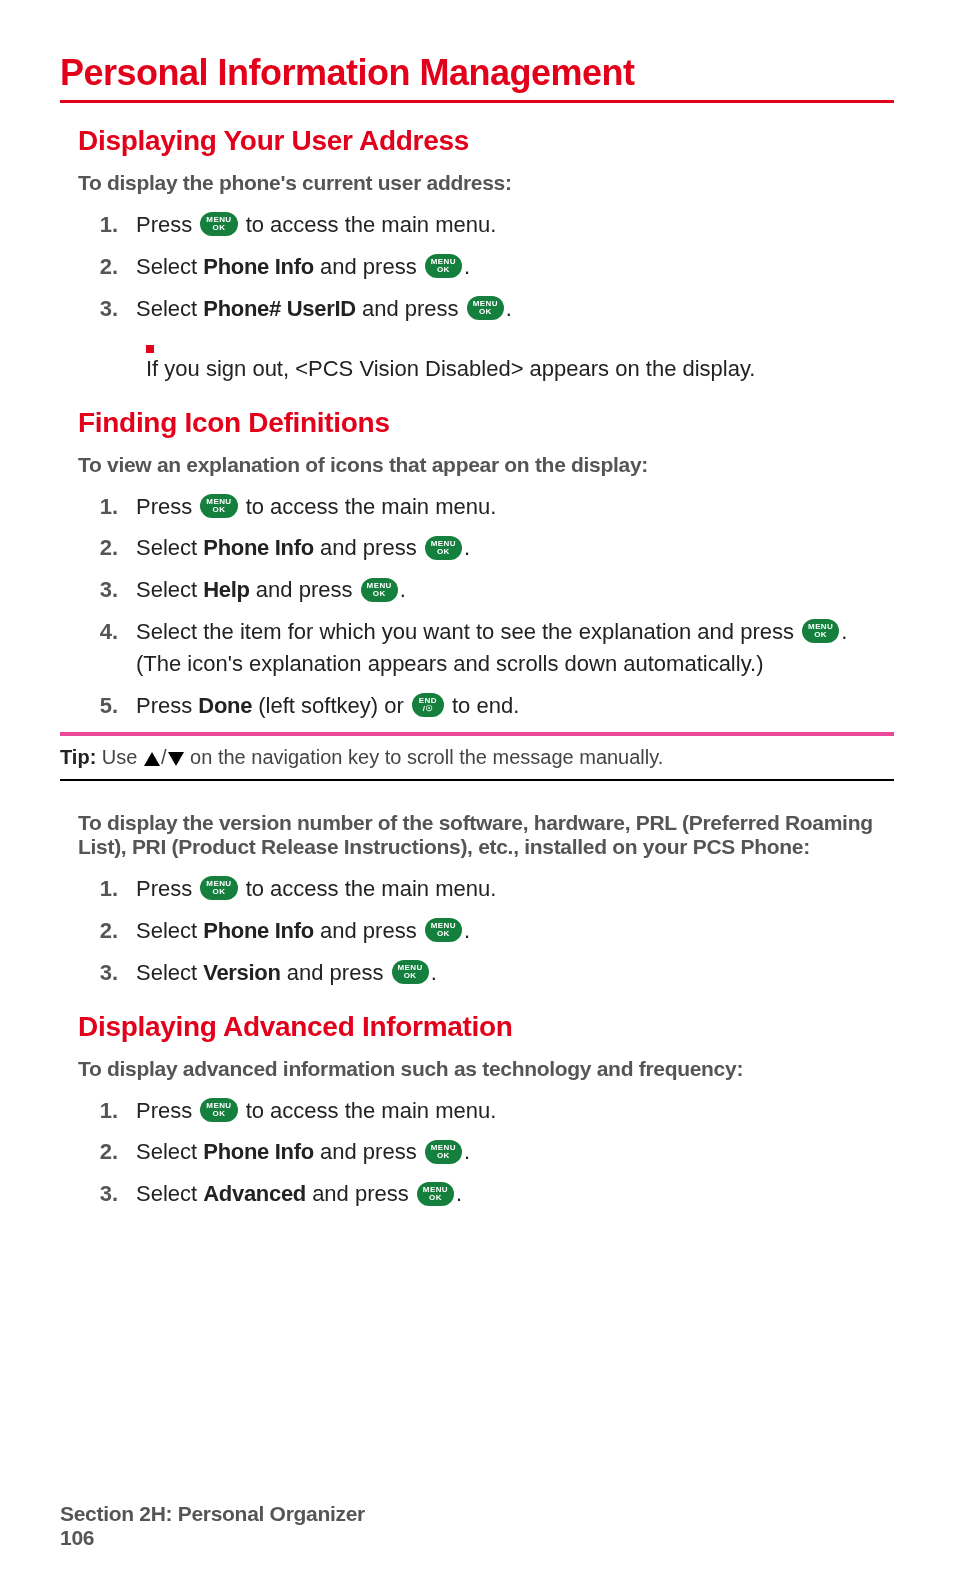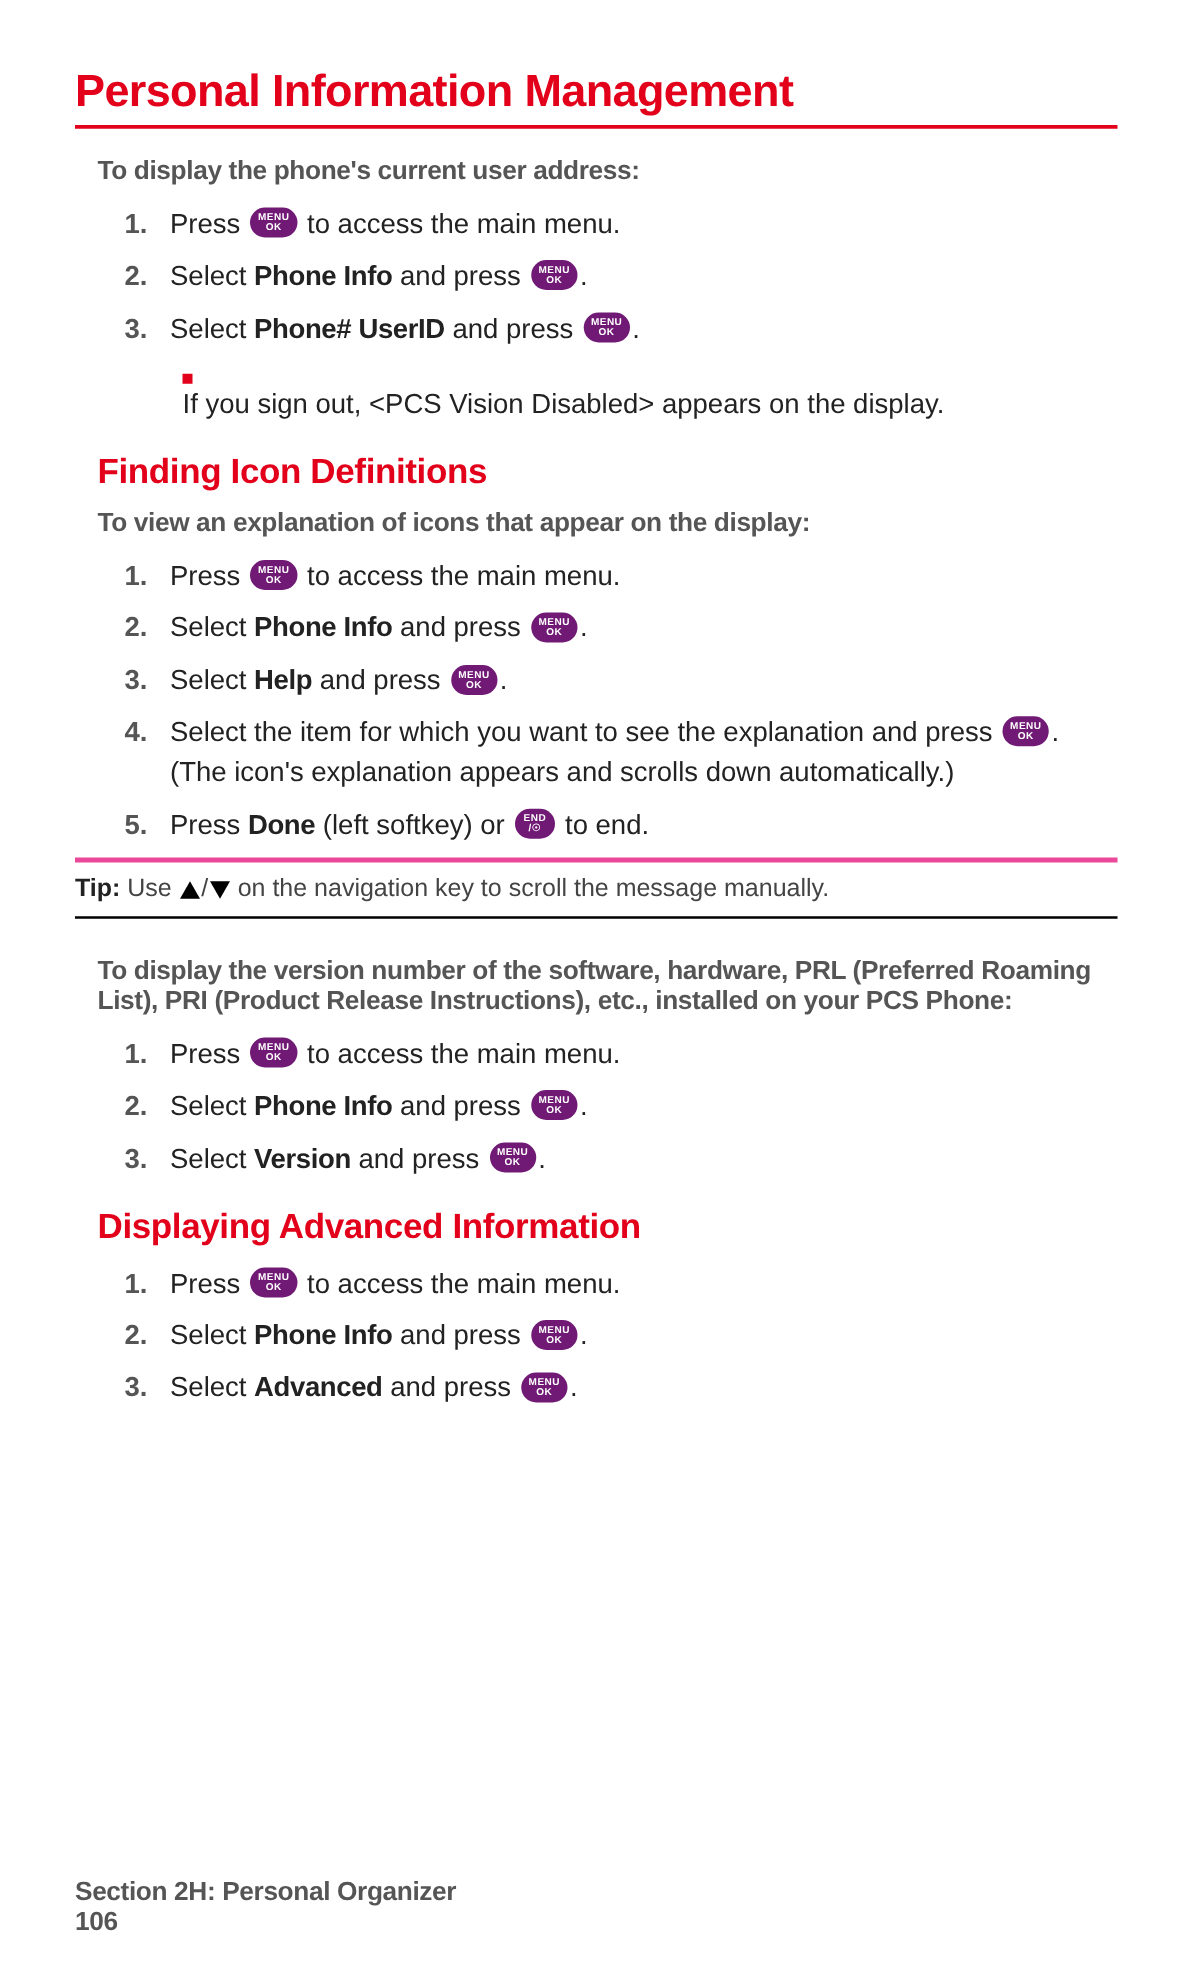--- a/index.html
+++ b/index.html
@@ -66,21 +66,21 @@
   .sub-bullet .square {
     display: inline-block;
     width: 8px; height: 8px;
     background: #e2001a;
     margin: 10px 12px 0 0;
     flex-shrink: 0;
   }
   .key-icon {
     display: inline-block;
     vertical-align: middle;
-    background: #701a75;
+    background: #15803d;
     color: #fff;
     border-radius: 12px;
     font-size: 9px;
     font-weight: 700;
     line-height: 1;
     text-align: center;
     padding: 4px 6px;
     min-width: 32px;
     margin: 0 2px;
     position: relative;
@@ -125,20 +125,21 @@
     letter-spacing: -0.3px;
     flex-direction: column;
   }
 </style>
 </head>
 <body>
 
 <h1 class="page-title">Personal Information Management</h1>
 
 <div id="sections-container">
+    <h2 class="section-title">Displaying Your User Address</h2>
     <p class="intro">To display the phone's current user address:</p>
     <ol class="steps">
       <li>
         <span class="step-num">1.</span>
         <span class="step-body">Press <span class="key-icon"><span class="t">MENU</span><span class="b">OK</span></span> to access the main menu.</span>
       </li>
       <li>
         <span class="step-num">2.</span>
         <span class="step-body">Select <strong>Phone Info</strong> and press <span class="key-icon"><span class="t">MENU</span><span class="b">OK</span></span>.</span>
       </li>
@@ -185,20 +186,21 @@
       <li>
         <span class="step-num">2.</span>
         <span class="step-body">Select <strong>Phone Info</strong> and press <span class="key-icon"><span class="t">MENU</span><span class="b">OK</span></span>.</span>
       </li>
       <li>
         <span class="step-num">3.</span>
         <span class="step-body">Select <strong>Version</strong> and press <span class="key-icon"><span class="t">MENU</span><span class="b">OK</span></span>.</span>
       </li>
     </ol>
     <h2 class="section-title">Displaying Advanced Information</h2>
+    <p class="intro">To display advanced information such as technology and frequency:</p>
     <ol class="steps">
       <li>
         <span class="step-num">1.</span>
         <span class="step-body">Press <span class="key-icon"><span class="t">MENU</span><span class="b">OK</span></span> to access the main menu.</span>
       </li>
       <li>
         <span class="step-num">2.</span>
         <span class="step-body">Select <strong>Phone Info</strong> and press <span class="key-icon"><span class="t">MENU</span><span class="b">OK</span></span>.</span>
       </li>
       <li>

